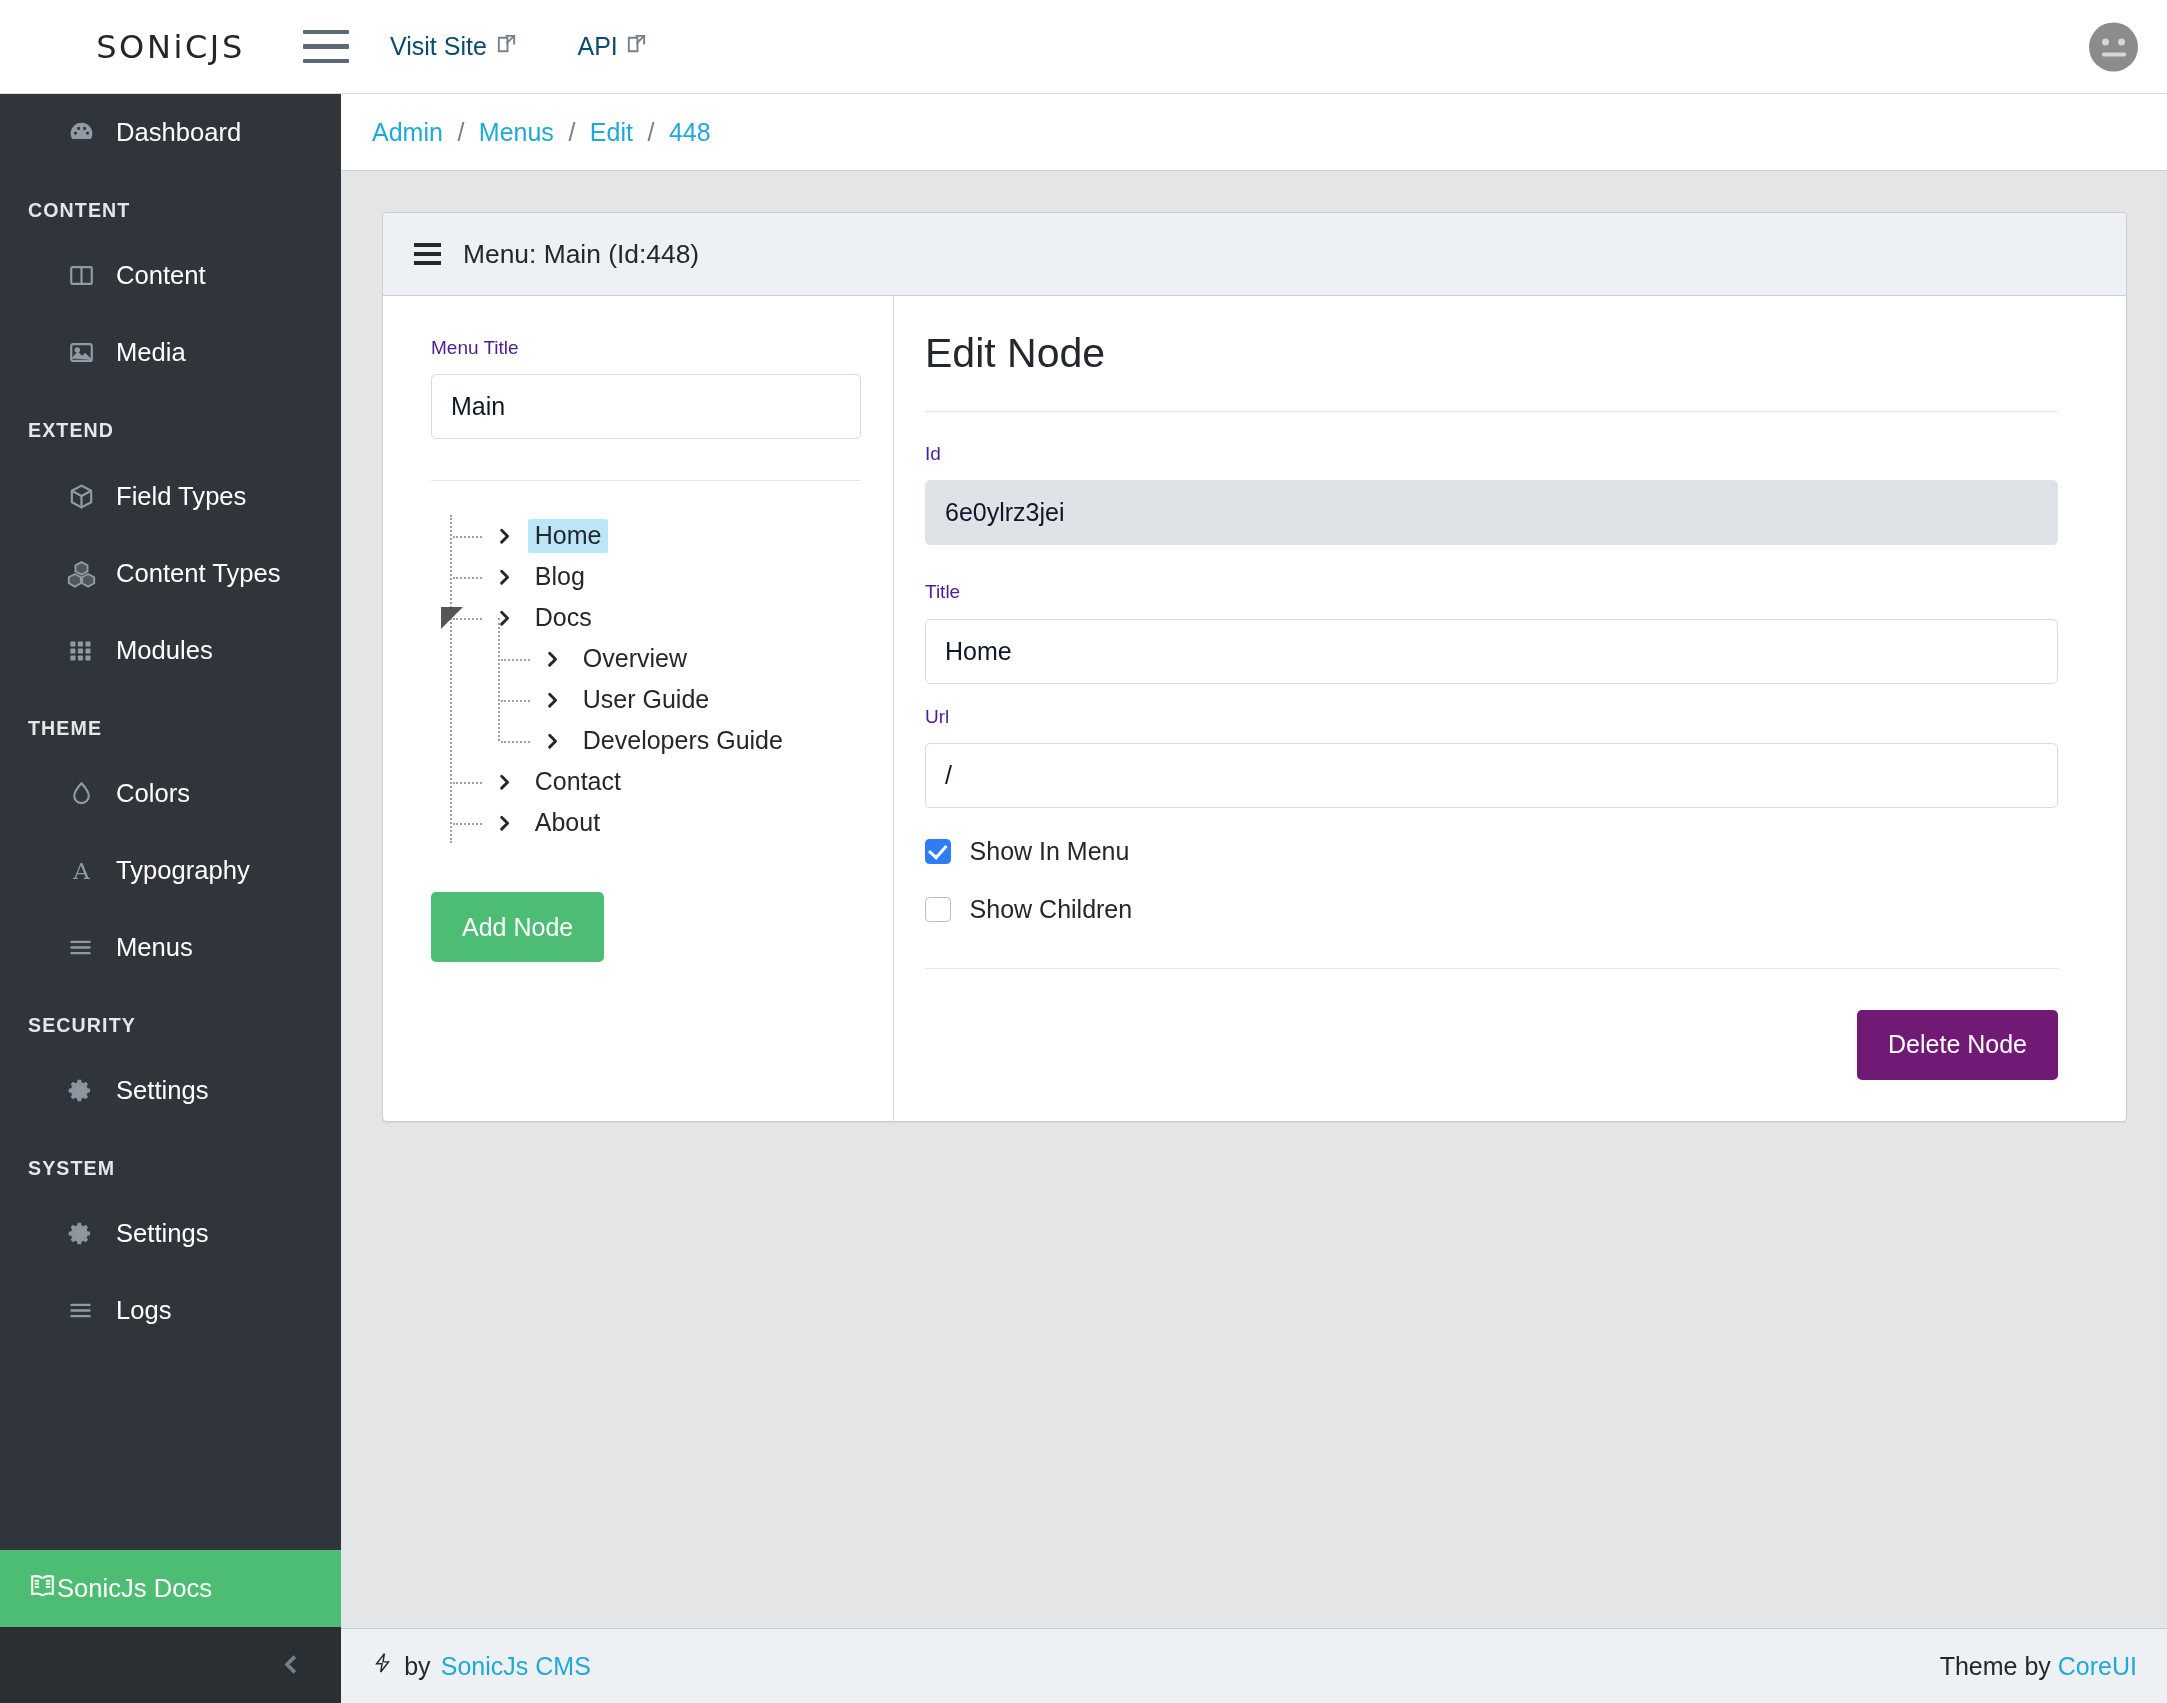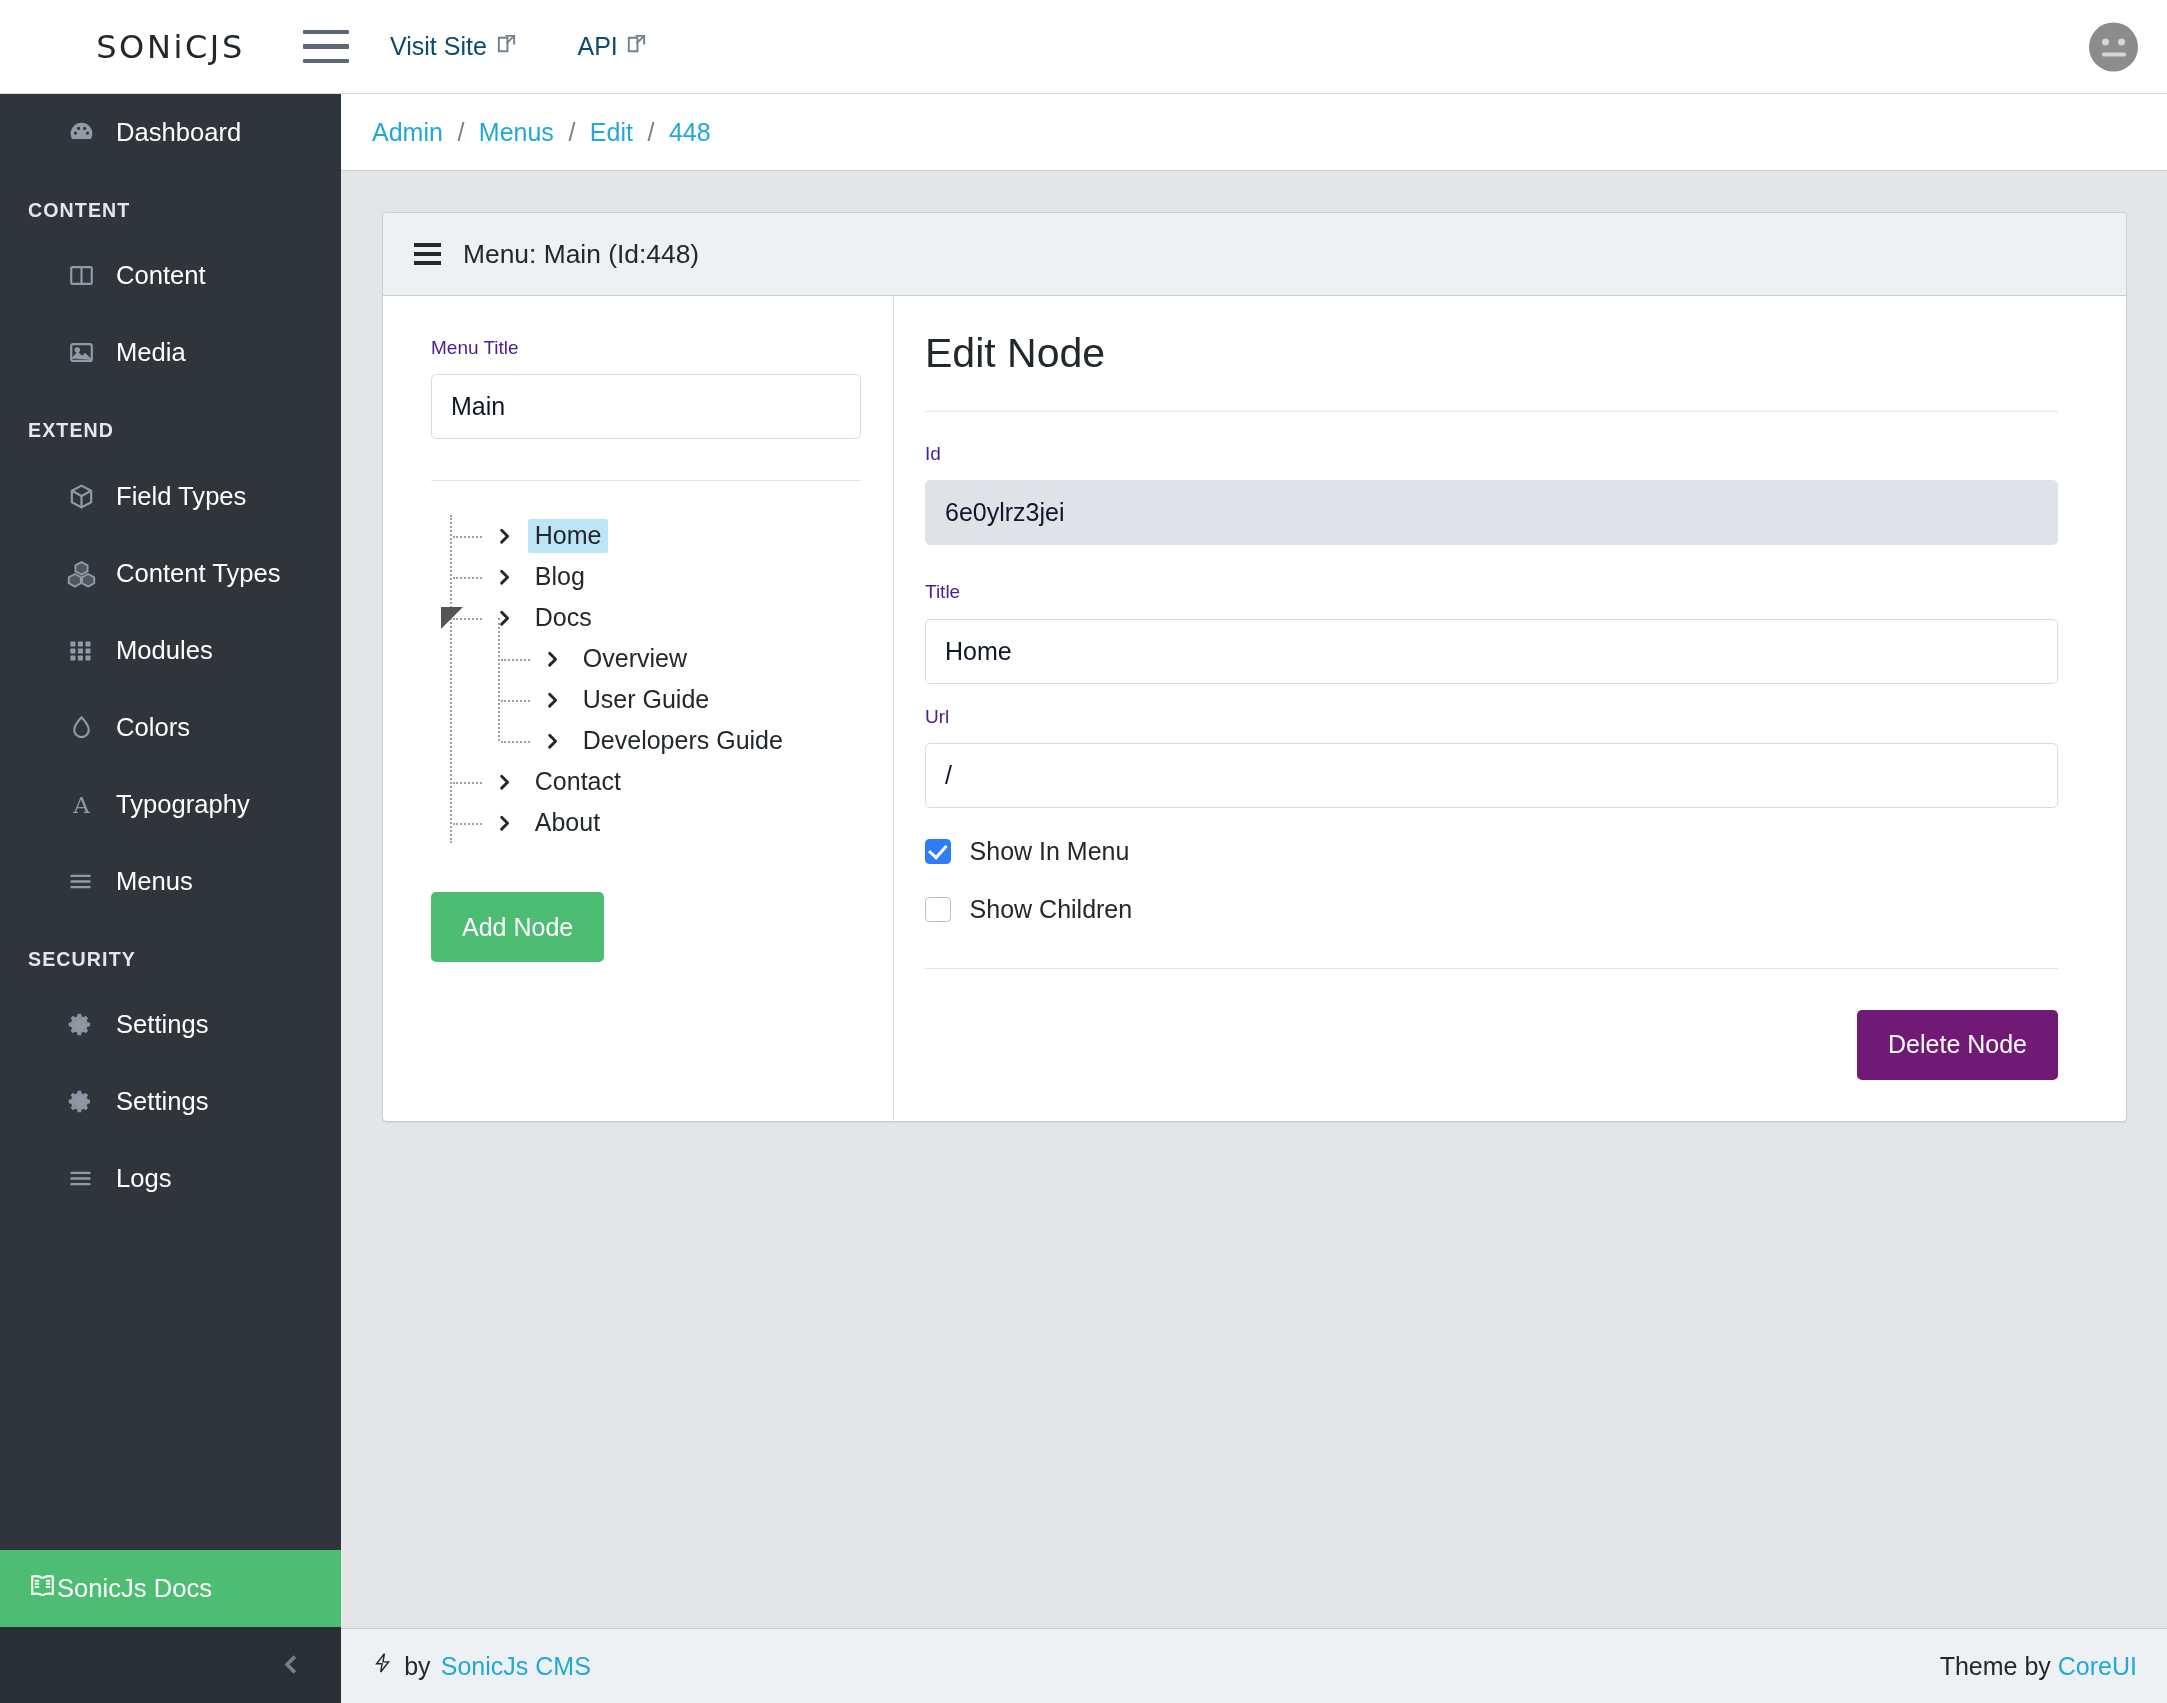--- a/index.html
+++ b/index.html
@@ -335,20 +335,21 @@
             <rect x="3" y="10.2" width="4.5" height="4.5" rx=".8"></rect>
             <rect x="9.7" y="10.2" width="4.5" height="4.5" rx=".8"></rect>
             <rect x="16.4" y="10.2" width="4.5" height="4.5" rx=".8"></rect>
             <rect x="3" y="16.4" width="4.5" height="4.5" rx=".8"></rect>
             <rect x="9.7" y="16.4" width="4.5" height="4.5" rx=".8"></rect>
             <rect x="16.4" y="16.4" width="4.5" height="4.5" rx=".8"></rect>
           </svg>
         </span>
         <span>Modules</span>
       </a>
+      <div class="nav-title">THEME</div>
       <a class="nav-item" href="#">
         <span class="ico">
           <svg width="29" height="29" viewBox="0 0 24 24" fill="none" stroke="#8f9ba6" stroke-width="1.8" stroke-linecap="round" stroke-linejoin="round">
             <path d="M12 3.5 C12 3.5 6 10 6 14 a6 6 0 0 0 12 0 c0-4-6-10.5-6-10.5z"></path>
           </svg>
         </span>
         <span>Colors</span>
       </a>
       <a class="nav-item" href="#">
         <span class="ico">
@@ -369,20 +370,21 @@
       <div class="nav-title">SECURITY</div>
       <a class="nav-item" href="#">
         <span class="ico">
           <svg width="27" height="27" viewBox="0 0 24 24" fill="#8f9ba6">
             <path d="M12 8.3a3.7 3.7 0 1 0 0 7.4 3.7 3.7 0 0 0 0-7.4zm0 5.6a1.9 1.9 0 1 1 0-3.8 1.9 1.9 0 0 1 0 3.8z"></path>
             <path d="M20.5 13.6v-3.2l-2.3-.4a6.6 6.6 0 0 0-.7-1.7l1.3-1.9-2.2-2.2-1.9 1.3a6.6 6.6 0 0 0-1.7-.7l-.4-2.3h-3.2l-.4 2.3a6.6 6.6 0 0 0-1.7.7L5.4 4.2 3.2 6.4l1.3 1.9a6.6 6.6 0 0 0-.7 1.7l-2.3.4v3.2l2.3.4c.16.6.4 1.17.7 1.7l-1.3 1.9 2.2 2.2 1.9-1.3c.53.3 1.1.54 1.7.7l.4 2.3h3.2l.4-2.3c.6-.16 1.17-.4 1.7-.7l1.9 1.3 2.2-2.2-1.3-1.9c.3-.53.54-1.1.7-1.7z" fill-opacity=".95"></path>
           </svg>
         </span>
         <span>Settings</span>
       </a>
+      <div class="nav-title">SYSTEM</div>
       <a class="nav-item" href="#">
         <span class="ico">
           <svg width="27" height="27" viewBox="0 0 24 24" fill="#8f9ba6">
             <path d="M12 8.3a3.7 3.7 0 1 0 0 7.4 3.7 3.7 0 0 0 0-7.4zm0 5.6a1.9 1.9 0 1 1 0-3.8 1.9 1.9 0 0 1 0 3.8z"></path>
             <path d="M20.5 13.6v-3.2l-2.3-.4a6.6 6.6 0 0 0-.7-1.7l1.3-1.9-2.2-2.2-1.9 1.3a6.6 6.6 0 0 0-1.7-.7l-.4-2.3h-3.2l-.4 2.3a6.6 6.6 0 0 0-1.7.7L5.4 4.2 3.2 6.4l1.3 1.9a6.6 6.6 0 0 0-.7 1.7l-2.3.4v3.2l2.3.4c.16.6.4 1.17.7 1.7l-1.3 1.9 2.2 2.2 1.9-1.3c.53.3 1.1.54 1.7.7l.4 2.3h3.2l.4-2.3c.6-.16 1.17-.4 1.7-.7l1.9 1.3 2.2-2.2-1.3-1.9c.3-.53.54-1.1.7-1.7z" fill-opacity=".95"></path>
           </svg>
         </span>
         <span>Settings</span>
       </a>
       <a class="nav-item" href="#">

